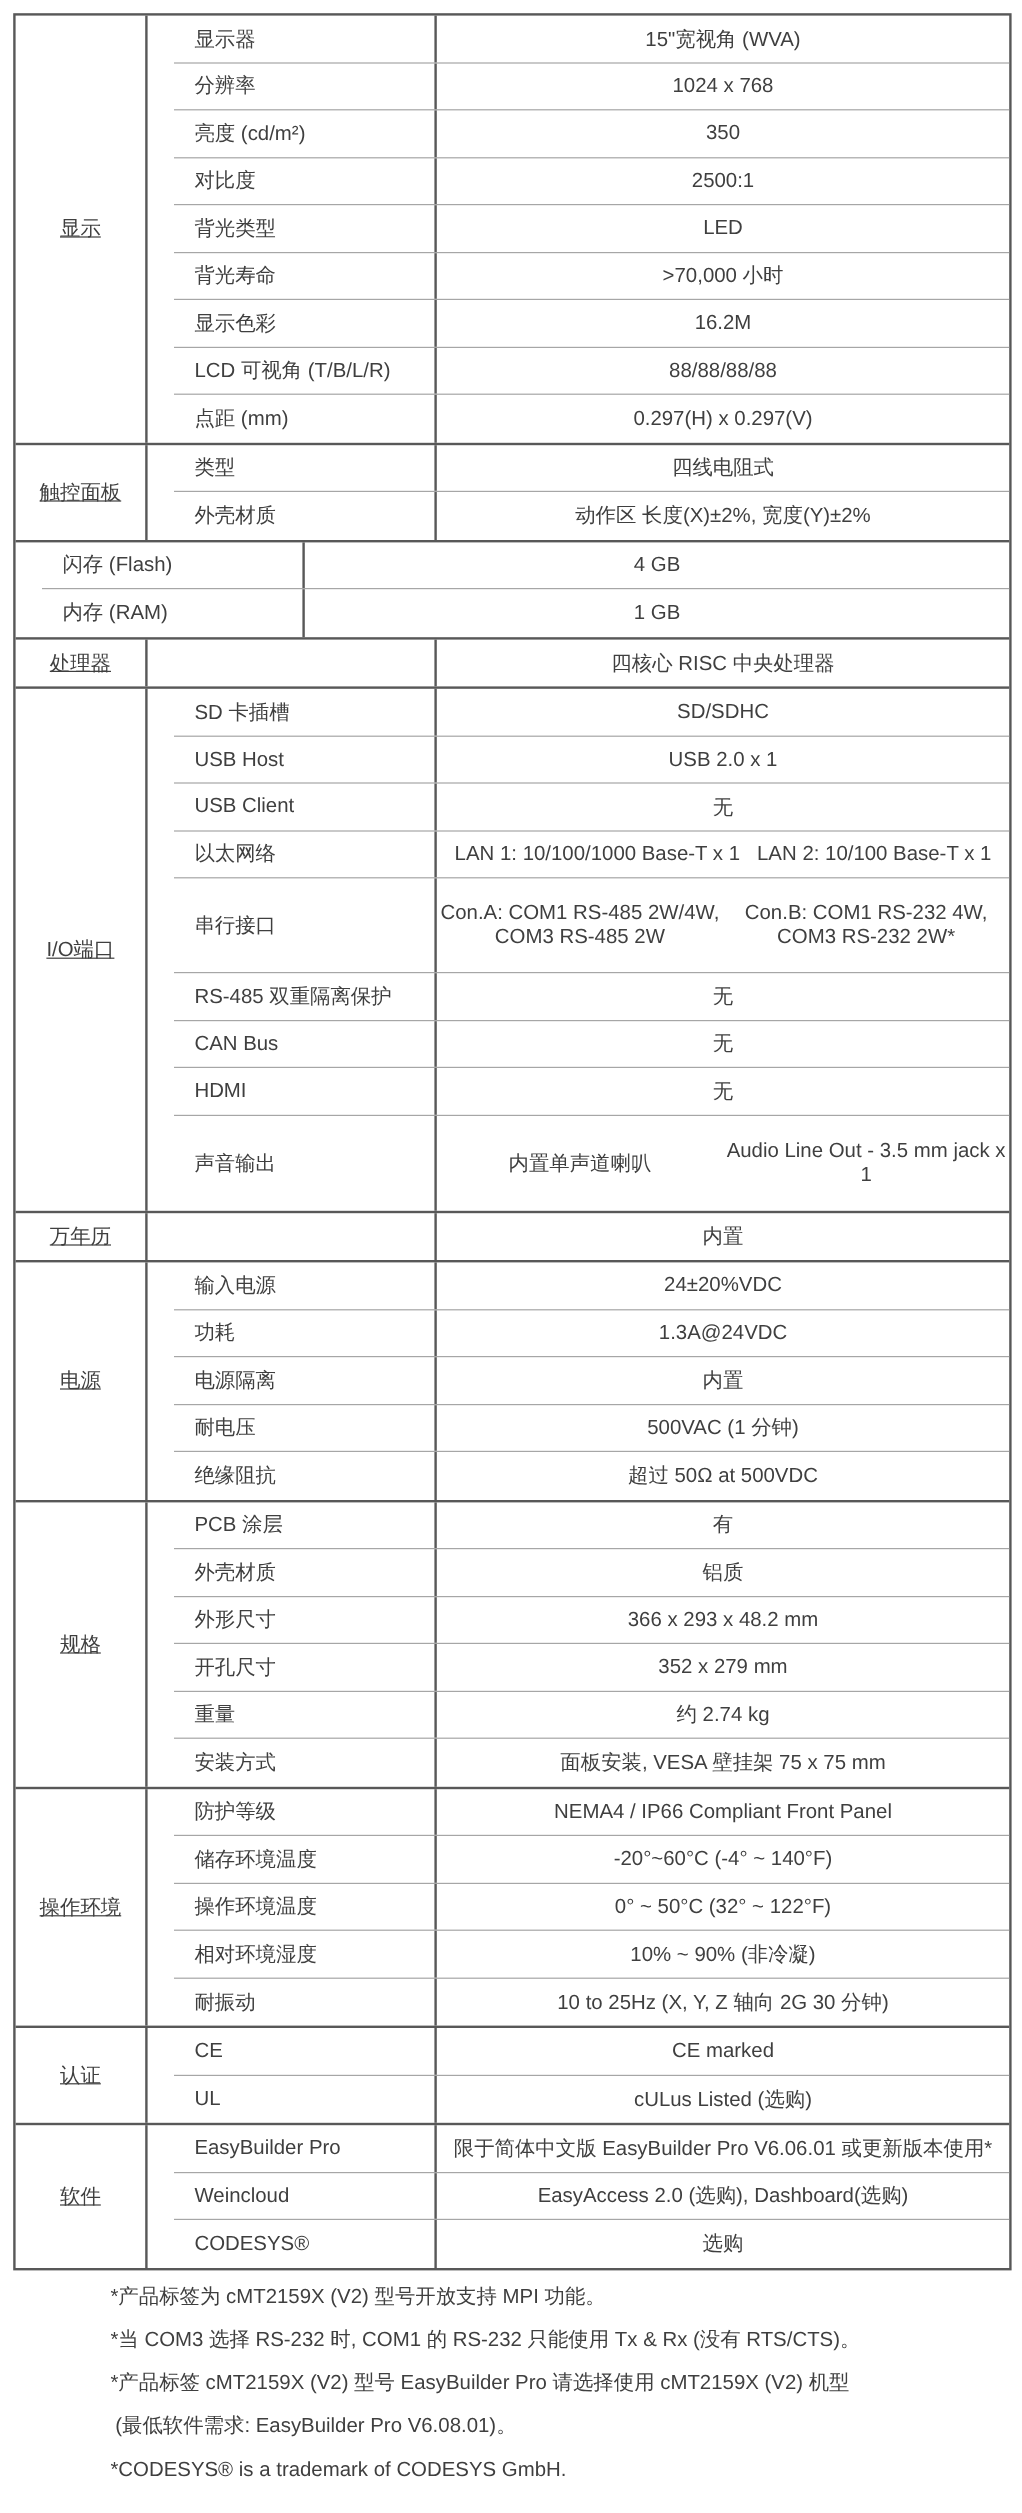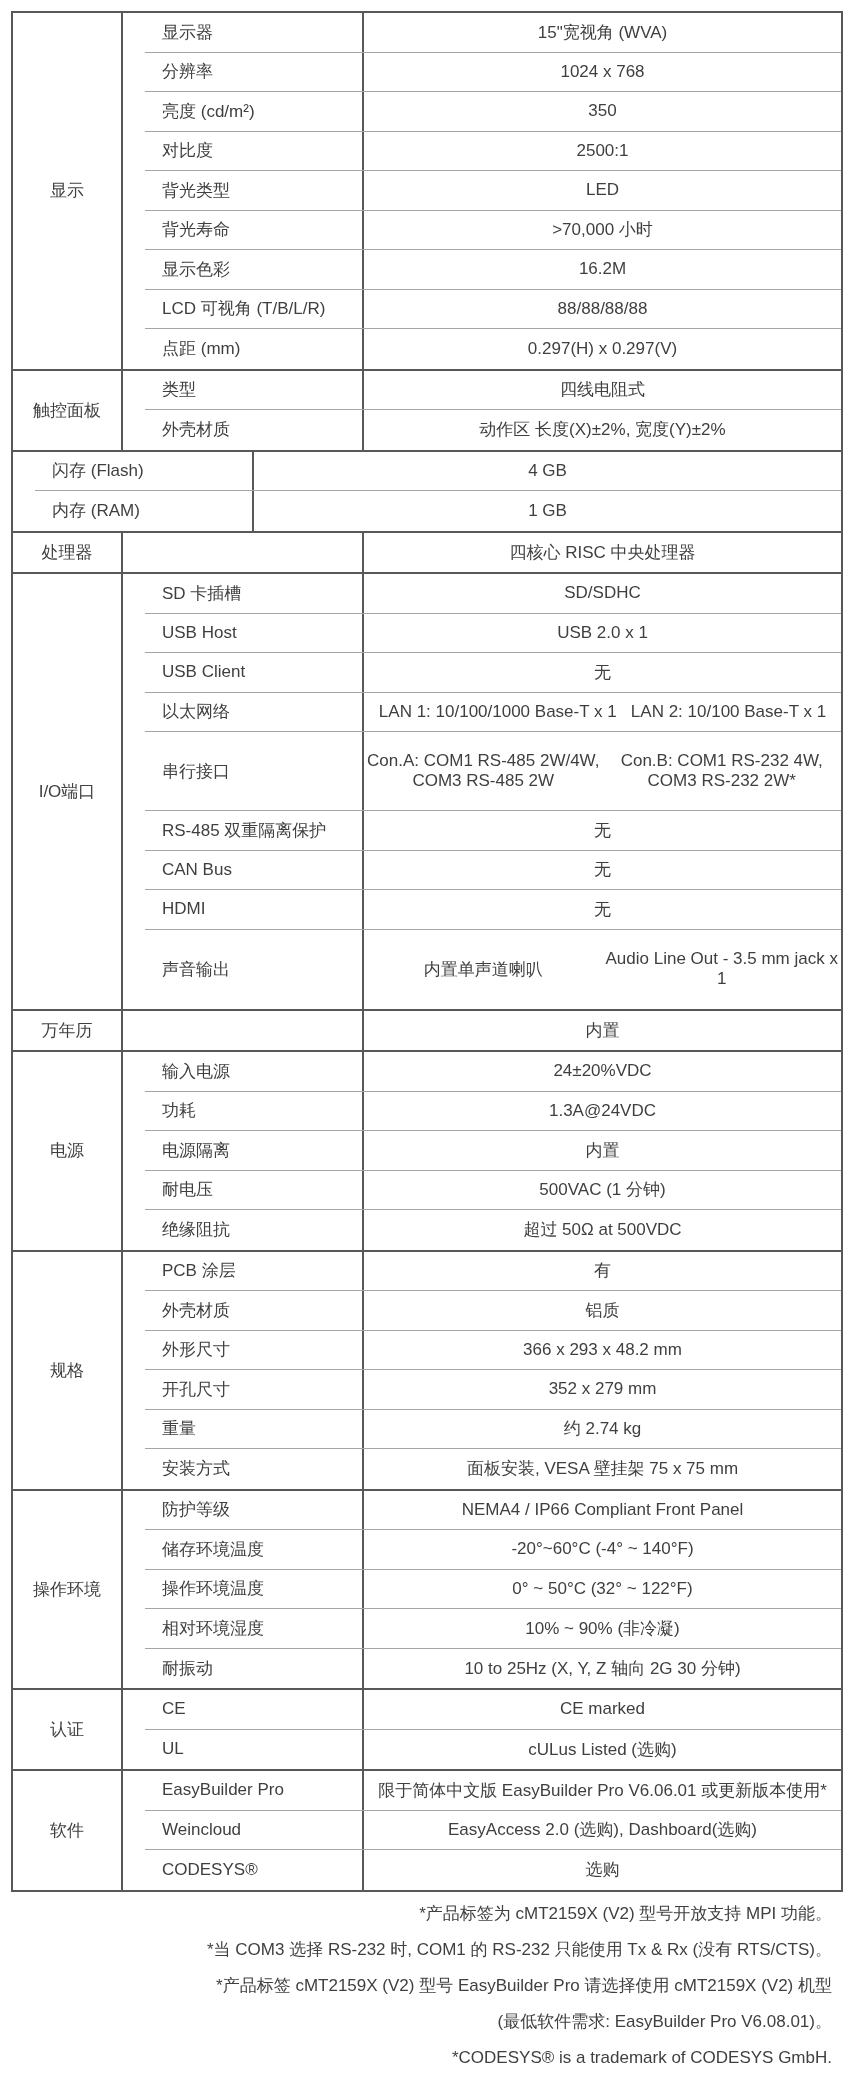--- a/index.html
+++ b/index.html
@@ -31,20 +31,21 @@
   .category-cell {
     flex: 0 0 110px;
     width: 110px;
     box-sizing: border-box;
     border-right: 2px solid #585858;
     display: flex;
     align-items: center;
     justify-content: center;
     font-size: 17px;
     text-align: center;
+    text-decoration: underline;
   }
   .rows { flex: 1; display: flex; flex-direction: column; min-width: 0; padding-left: 22px; }
 
   .row {
     display: flex;
     height: 39.5px;
     box-sizing: border-box;
     border-bottom: 1px solid #a6a6a6;
   }
   .row.tall { height: 79px; }
@@ -80,24 +81,23 @@
   .value-line {
     flex: 1;
     display: flex;
     align-items: center;
     justify-content: center;
     white-space: pre-wrap;
   }
 
   .footnotes {
     position: absolute;
-    left: 112px;
+    left: 92px;
     top: 1896px;
     width: 720px;
-    text-align: right;
   }
   .footnote {
     font-size: 17px;
     line-height: 36px;
     white-space: pre-wrap;
   }
   .footnote.indented { padding-left: 4px; }
 </style>
 </head>
 <body>

